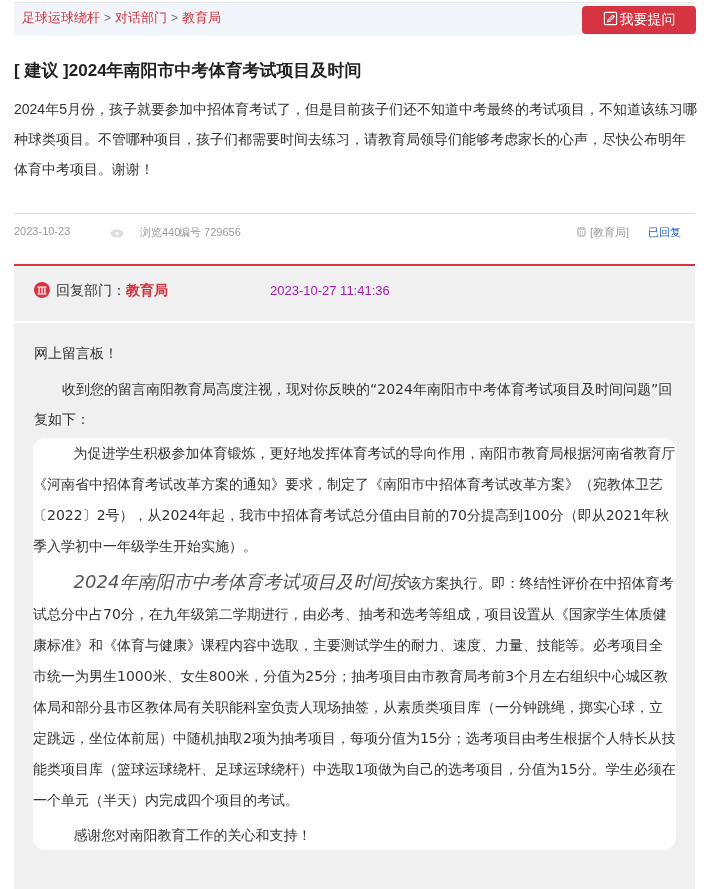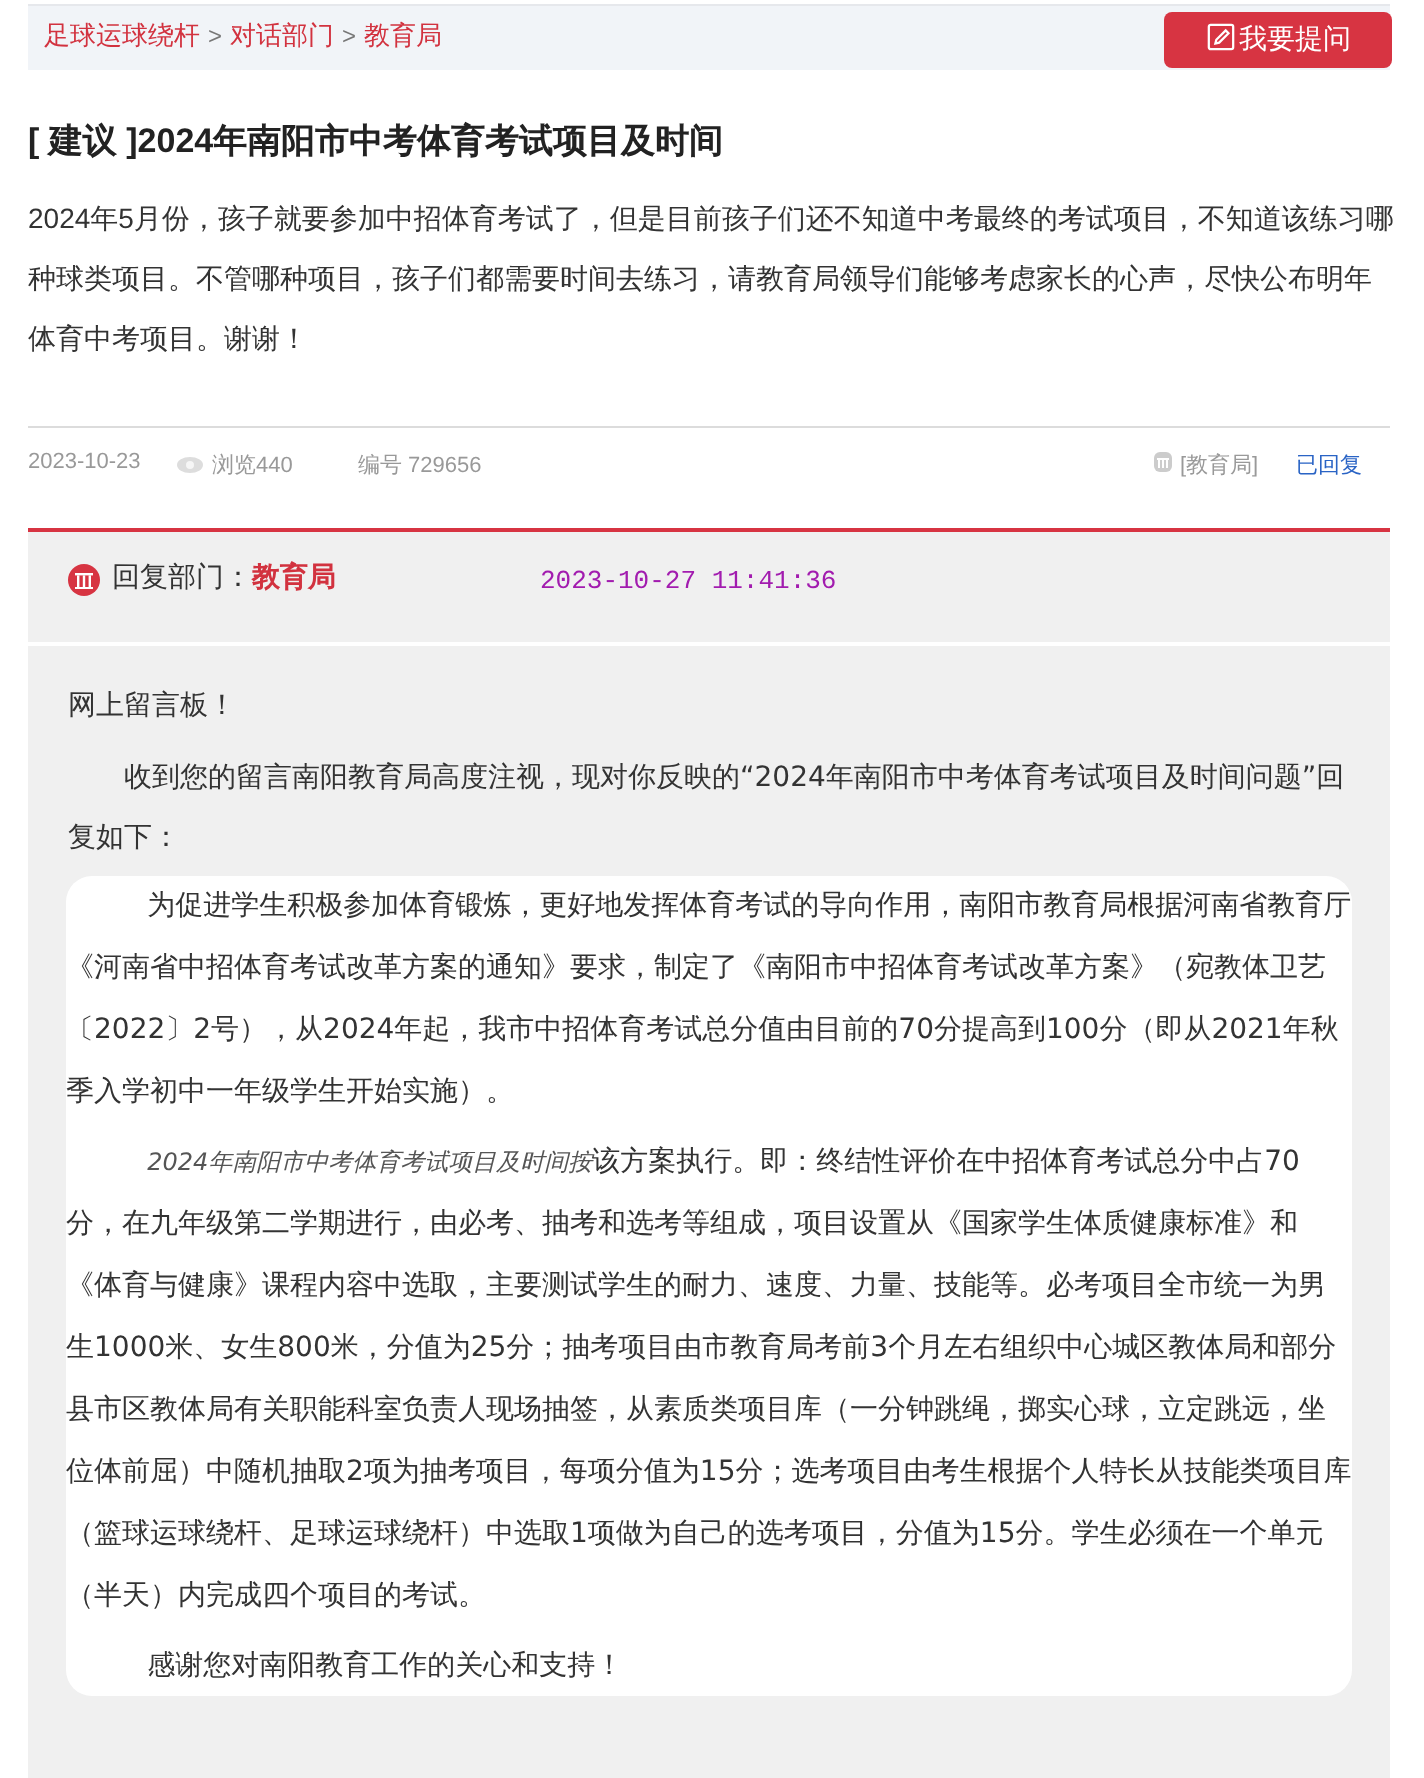--- a/index.html
+++ b/index.html
@@ -29,44 +29,44 @@
     line-height: 22px; letter-spacing: 0px;
   }
   .question {
     position: absolute; left: 14px; top: 94px; width: 684px;
     font-size: 14px; line-height: 30px; color: #333;
   }
 
   .meta-divider { position: absolute; left: 14px; top: 213px; width: 681px; height: 1px; background: #dcdcdc; }
   .meta { position: absolute; left: 14px; top: 225px; width: 681px; height: 16px; font-size: 11px; color: #999; }
   .meta .date { position: absolute; left: 0; top: 0; }
-  .meta .views { position: absolute; left: 74px; top: 0; display: flex; align-items: flex-end; gap: 4px; }
+  .meta .views { position: absolute; left: 96px; top: 0; display: flex; align-items: flex-end; gap: 16px; }
   .meta .views svg { width: 14px; height: 9px; }
   .meta .num { position: absolute; left: 165px; top: 0; }
   .meta .dept { position: absolute; left: 563px; top: 0; display: flex; align-items: center; gap: 4px; }
   .meta .dept svg { width: 9px; height: 10px; }
   .meta .status { position: absolute; left: 634px; top: 0; color: #2a64c5; }
 
   .reply {
     position: absolute; left: 14px; top: 264px; width: 681px; height: 625px;
     background: #f0f0f0; border-top: 2px solid #d73442;
   }
-  .reply-head { position: absolute; left: 0; top: 0; width: 100%; height: 57px; border-bottom: 2px solid #ffffff; font-family: Liberation Mono, monospace; }
+  .reply-head { position: absolute; left: 0; top: 0; width: 100%; height: 57px; border-bottom: 2px solid #ffffff; }
   .reply-head .icon { position: absolute; left: 20px; top: 16px; width: 16px; height: 16px; }
   .reply-head .label { position: absolute; left: 42px; top: 14px; font-size: 14px; color: #333; line-height: 20px; }
   .reply-head .label .deptname { color: #d2323f; font-weight: bold; }
   .reply-head .time { position: absolute; left: 256px; top: 16px; font-size: 13px; color: #a21caf; line-height: 18px; }
 
   .reply-body { position: absolute; left: 20px; top: 72px; width: 642px; font-family: "DejaVu Sans", sans-serif; font-size: 14px; color: #333; }
   .greet { line-height: 30px; height: 30px; }
   .intro { line-height: 30px; text-indent: 2em; margin-top: 6px; }
   .white-box { background: #fff; margin-top: 4px; padding: 0 0 0 0; margin-left: -1px; border-radius: 13px; }
   .white-box p { line-height: 31px; text-indent: 2.9em; }
   .white-box p + p { margin-top: 4px; }
-  .white-box .ghost { color: #555; font-style: italic; font-size: 12px; }
+  .white-box .ghost { color: #555; font-style: italic; font-size: 18px; }
   .thanks { line-height: 30px; text-indent: 2.9em; margin-top: 4px; }
 </style>
 </head>
 <body>
 
 <div class="topbar">
   <div class="breadcrumb">
     <a href="#">足球运球绕杆</a><span class="sep">&gt;</span><a href="#">对话部门</a><span class="sep">&gt;</span><a href="#">教育局</a>
   </div>
   <div class="ask-btn">

